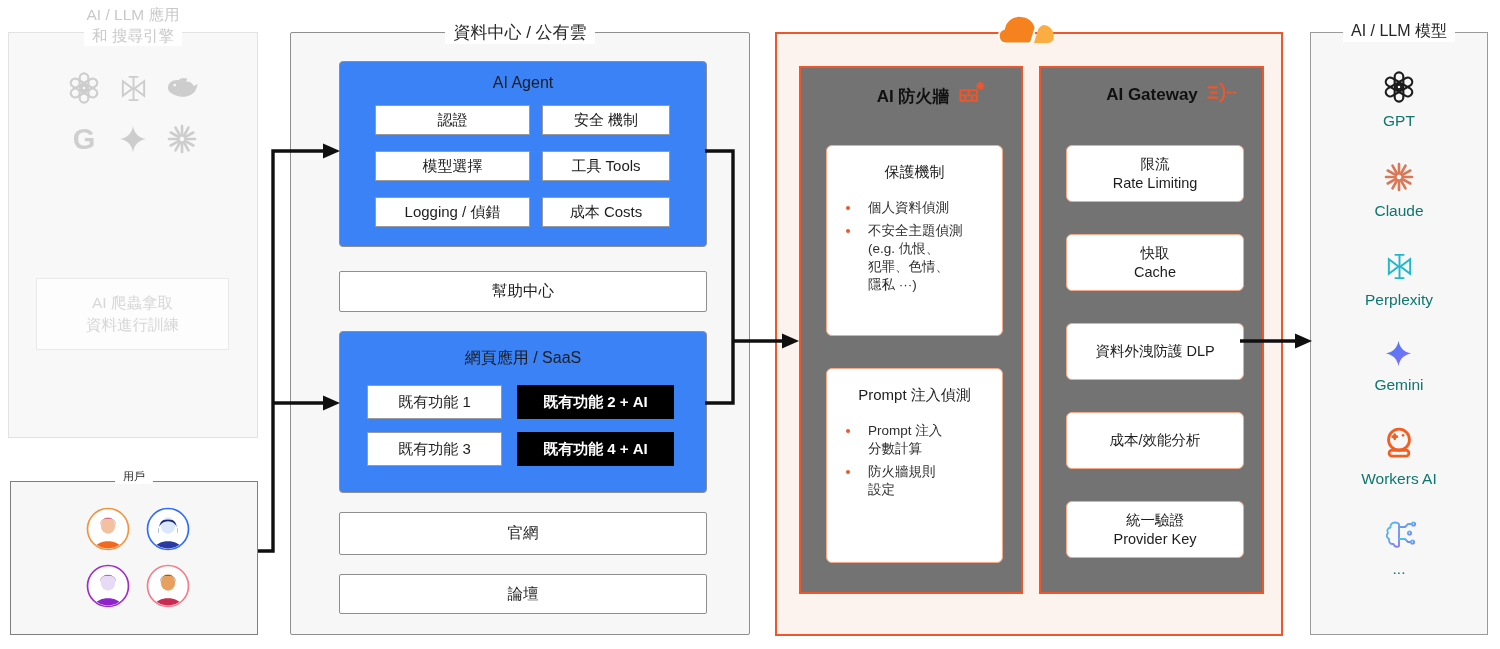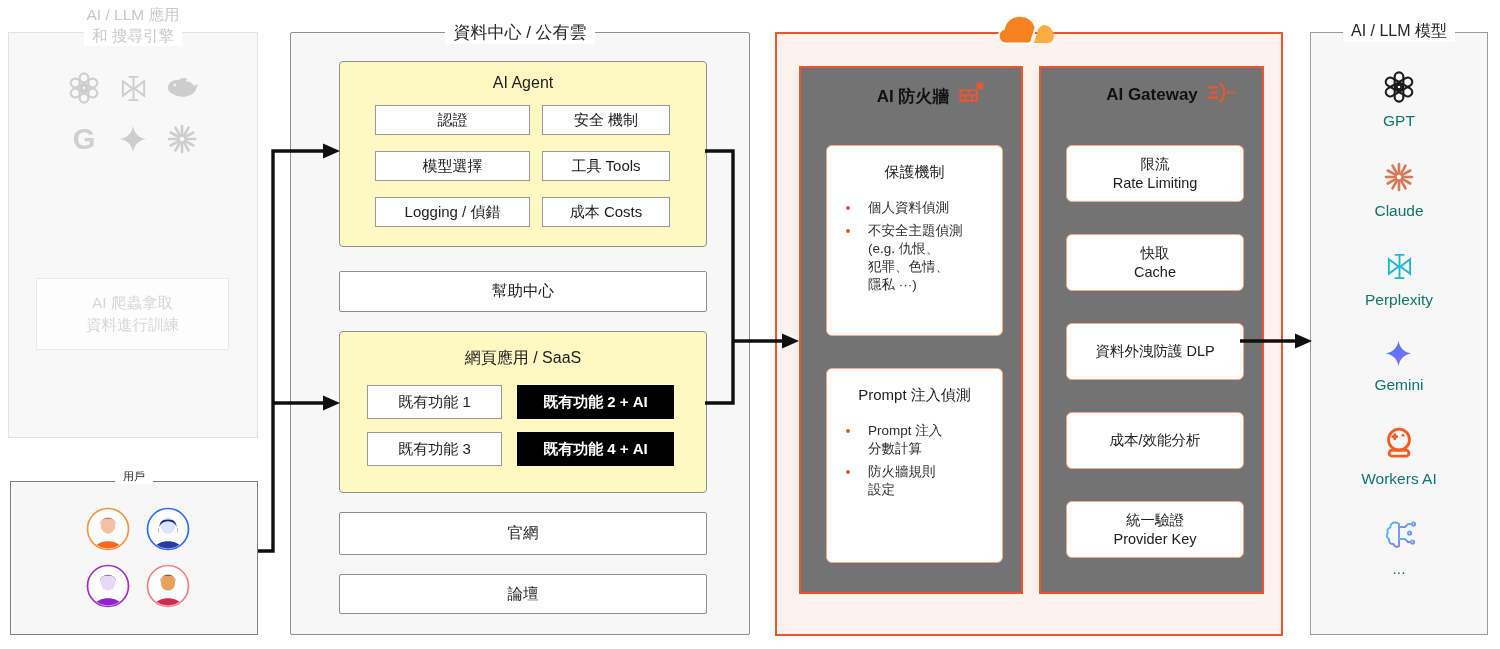--- a/index.html
+++ b/index.html
@@ -33,21 +33,21 @@
   #users-panel { left:10px; top:481px; width:248px; height:154px;
     background:#f7f7f7; border:1.7px solid #7e7e7e; }
   #users-legend { top:-13px; color:#1f1f1f; font-size:11px; }
   #avatars { display:grid; grid-template-columns:44px 44px; gap:13px 16px;
     width:104px; margin:25px auto 0 auto; transform:translateX(4px); }
 
   
   #dc-panel { left:290px; top:32px; width:460px; height:603px;
     background:#f7f7f7; border:1.5px solid #8f8f8f; border-radius:2px; }
   #dc-legend { top:-12px; color:#262626; font-size:17px; }
-  .dc-box { position:absolute; left:48px; width:368px; background:#fef9c3;
+  .dc-box { position:absolute; left:48px; width:368px; background:#3b82f6;
     border:1.5px solid #8f8f8f; border-radius:4px; }
   #agent-box { top:28px; height:186px; }
   .box-title { text-align:center; font-size:16px; color:#1d1d1d; }
   #agent-title { margin-top:12px; }
   #agent-cells { position:absolute; left:35px; top:43px;
     display:grid; grid-template-columns:155px 128px; column-gap:12px; row-gap:16px; }
   .cell { height:30px; background:#fff; border:1.2px solid #9a9a9a;
     display:flex; align-items:center; justify-content:center; font-size:15px; color:#1d1d1d; }
   .bar { position:absolute; left:48px; width:368px; background:#fff;
     border:1.5px solid #8f8f8f; border-radius:2px;

